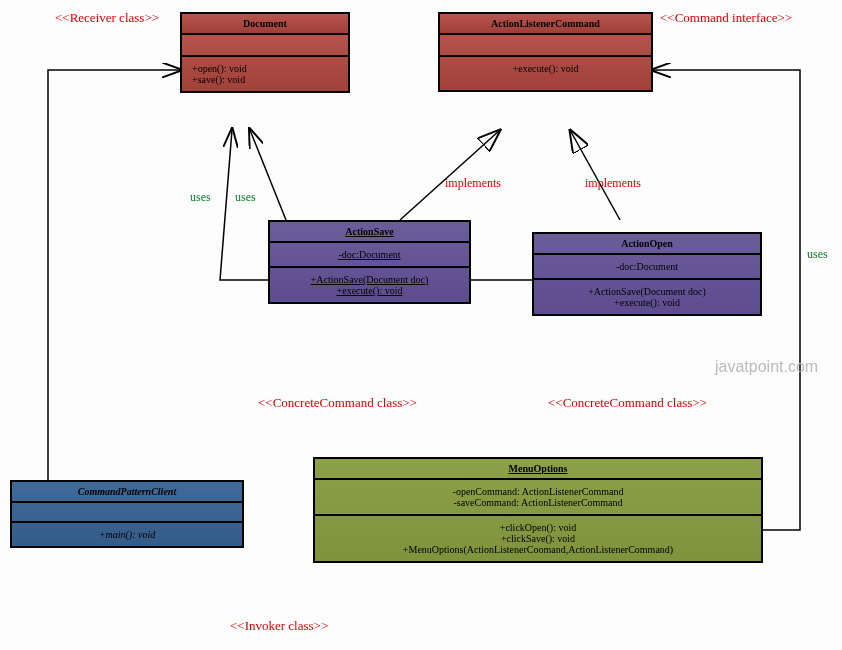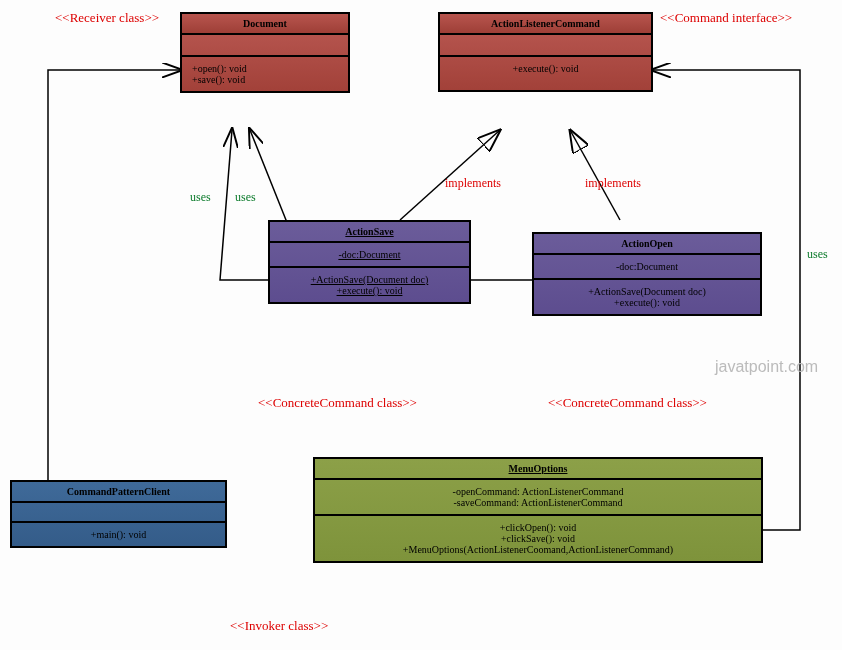--- a/index.html
+++ b/index.html
@@ -100,21 +100,21 @@
     <div class="line">-openCommand: ActionListenerCommand</div>
     <div class="line">-saveCommand: ActionListenerCommand</div>
   </div>
   <div class="class-section center">
     <div class="line">+clickOpen(): void</div>
     <div class="line">+clickSave(): void</div>
     <div class="line">+MenuOptions(ActionListenerCoomand,ActionListenerCommand)</div>
   </div>
 </div>
 
-<div class="class-box blue-box" style="left:10px; top:480px; width:217px;">
+<div class="class-box blue-box" style="left:10px; top:480px; width:234px;font-style:italic;">
   <div class="class-title">CommandPatternClient</div>
   <div class="class-section" style="height:20px;"></div>
   <div class="class-section center">
     <div class="line">+main(): void</div>
   </div>
 </div>
 
 <div class="stereotype" style="left:55px; top:10px;">&lt;&lt;Receiver class&gt;&gt;</div>
 <div class="stereotype" style="left:660px; top:10px;">&lt;&lt;Command interface&gt;&gt;</div>
 <div class="stereotype" style="left:258px; top:395px;">&lt;&lt;ConcreteCommand class&gt;&gt;</div>

